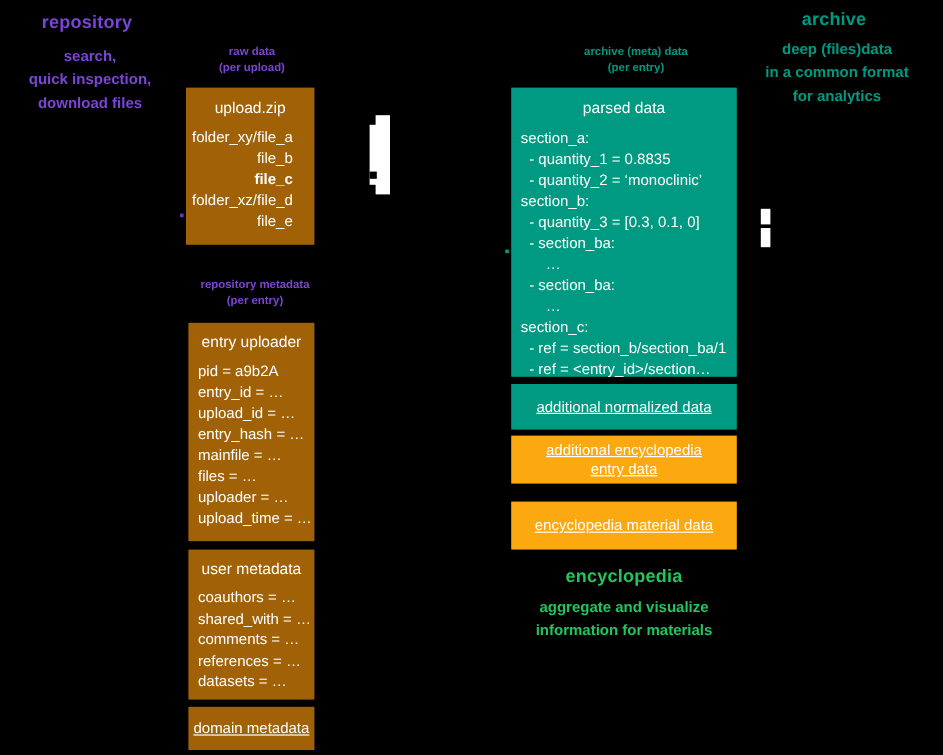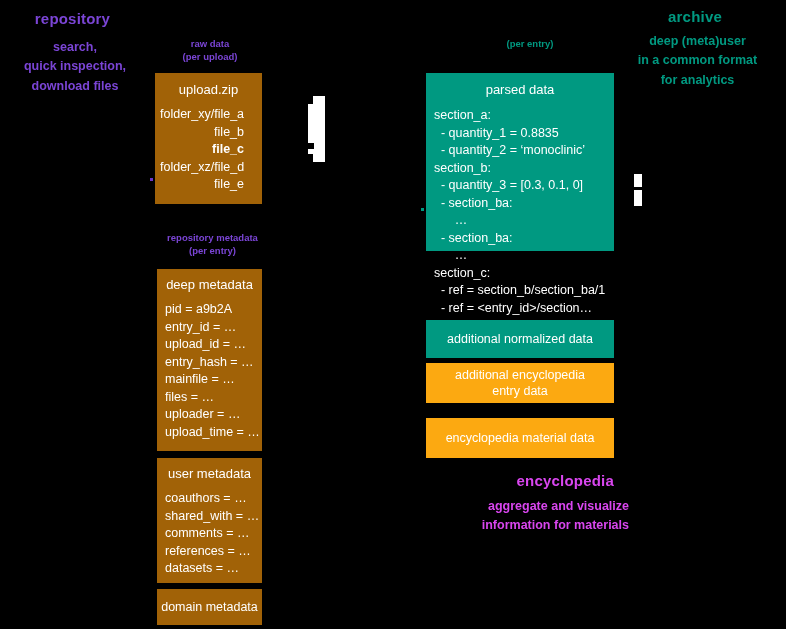--- a/index.html
+++ b/index.html
@@ -12,21 +12,21 @@
 
   
   .hdr-title{
     font-weight:bold;font-size:15px;text-align:center;letter-spacing:.2px;
   }
   .hdr-sub{
     font-weight:bold;font-size:12.5px;text-align:center;line-height:1.55;
   }
   .c-purple{color:#7b45d6;}
   .c-teal{color:#009981;}
-  .c-orange{color:#d946ef;text-align:right;}
+  .c-orange{color:#22c55e;}
 
   
   .cap{
     font-weight:bold;font-size:9.5px;text-align:center;line-height:1.35;
   }
 
   
   .box{
     box-sizing:border-box;
     color:#ffffff;
@@ -40,41 +40,41 @@
     text-align:center;font-size:13px;font-weight:400;color:#fff;
   }
   .lines{font-size:12.5px;line-height:17.5px;}
   .lines .ln{white-space:pre;}
   .ln.right{text-align:right;}
   .ln.bold{font-weight:bold;}
   .ln.mixed b{font-weight:normal;}
 
   .centerlbl{
     display:flex;align-items:center;justify-content:center;
-    text-align:left;font-size:12.5px;line-height:16px;height:100%;
+    text-align:left;font-size:12.5px;line-height:16px;height:100%;text-decoration:underline;
   }
 
   
   .arrow-bar{background:#ffffff;}
   .dot{background:#6b35c9;}
   .dot-teal{background:#009981;}
 </style>
 </head>
 <body>
 
 <div class="abs hdr-title c-purple" style="left:0px;top:10px;width:145px;">repository</div>
 <div class="abs hdr-sub c-purple" style="left:-5px;top:38px;width:160px;">
   <div>search,</div>
   <div>quick inspection,</div>
   <div>download files</div>
 </div>
 
 <div class="abs hdr-title c-teal" style="left:620px;top:8px;width:150px;">archive</div>
 <div class="abs hdr-sub c-teal" style="left:615px;top:32px;width:165px;">
-  <div>deep (meta)user</div>
+  <div>deep (files)data</div>
   <div>in a common format</div>
   <div>for analytics</div>
 </div>
 
 <div class="abs cap c-purple" style="left:150px;top:38px;width:120px;">
   <div>raw data</div>
   <div>(per upload)</div>
 </div>
 
 <div class="abs box box-purple" style="left:155px;top:73px;width:107px;height:131px;">
@@ -87,24 +87,25 @@
     <div class="ln right">file_e</div>
   </div>
 </div>
 <div class="abs dot" style="left:150px;top:178px;width:3px;height:3px;"></div>
 
 <div class="abs arrow-bar" style="left:313px;top:96px;width:12px;height:66px;"></div>
 <div class="abs arrow-bar" style="left:308px;top:104px;width:6px;height:50px;"></div>
 <div class="abs" style="left:308px;top:143px;width:6px;height:6px;background:#000;"></div>
 
 <div class="abs cap c-teal" style="left:440px;top:38px;width:180px;">
+  <div>archive (meta) data</div>
   <div>(per entry)</div>
 </div>
 
-<div class="abs box box-teal" style="left:426px;top:73px;width:188px;height:178px;">
+<div class="abs box box-teal" style="left:426px;top:73px;width:188px;height:241px;">
   <div class="box-title" style="margin-top:9px;">parsed data</div>
   <div class="lines" style="margin-top:10px;padding-left:8px;">
     <div class="ln">section_a:</div>
     <div class="ln">  - quantity_1 = 0.8835</div>
     <div class="ln">  - quantity_2 = ‘monoclinic’</div>
     <div class="ln">section_b:</div>
     <div class="ln">  - quantity_3 = [0.3, 0.1, 0]</div>
     <div class="ln">  - section_ba:</div>
     <div class="ln">      …</div>
     <div class="ln">  - section_ba:</div>
@@ -139,21 +140,21 @@
 
 <div class="abs arrow-bar" style="left:634px;top:174px;width:8px;height:13px;"></div>
 <div class="abs arrow-bar" style="left:634px;top:190px;width:8px;height:16px;"></div>
 
 <div class="abs cap c-purple" style="left:140px;top:232px;width:145px;">
   <div>repository metadata</div>
   <div>(per entry)</div>
 </div>
 
 <div class="abs box box-purple" style="left:157px;top:269px;width:105px;height:182px;">
-  <div class="box-title" style="margin-top:8px;">deep metadata</div>
+  <div class="box-title" style="margin-top:8px;">entry uploader</div>
   <div class="lines" style="margin-top:9px;padding-left:8px;">
     <div class="ln">pid = a9b2A</div>
     <div class="ln">entry_id = …</div>
     <div class="ln">upload_id = …</div>
     <div class="ln">entry_hash = …</div>
     <div class="ln">mainfile = …</div>
     <div class="ln">files = …</div>
     <div class="ln">uploader = …</div>
     <div class="ln">upload_time = …</div>
   </div>

